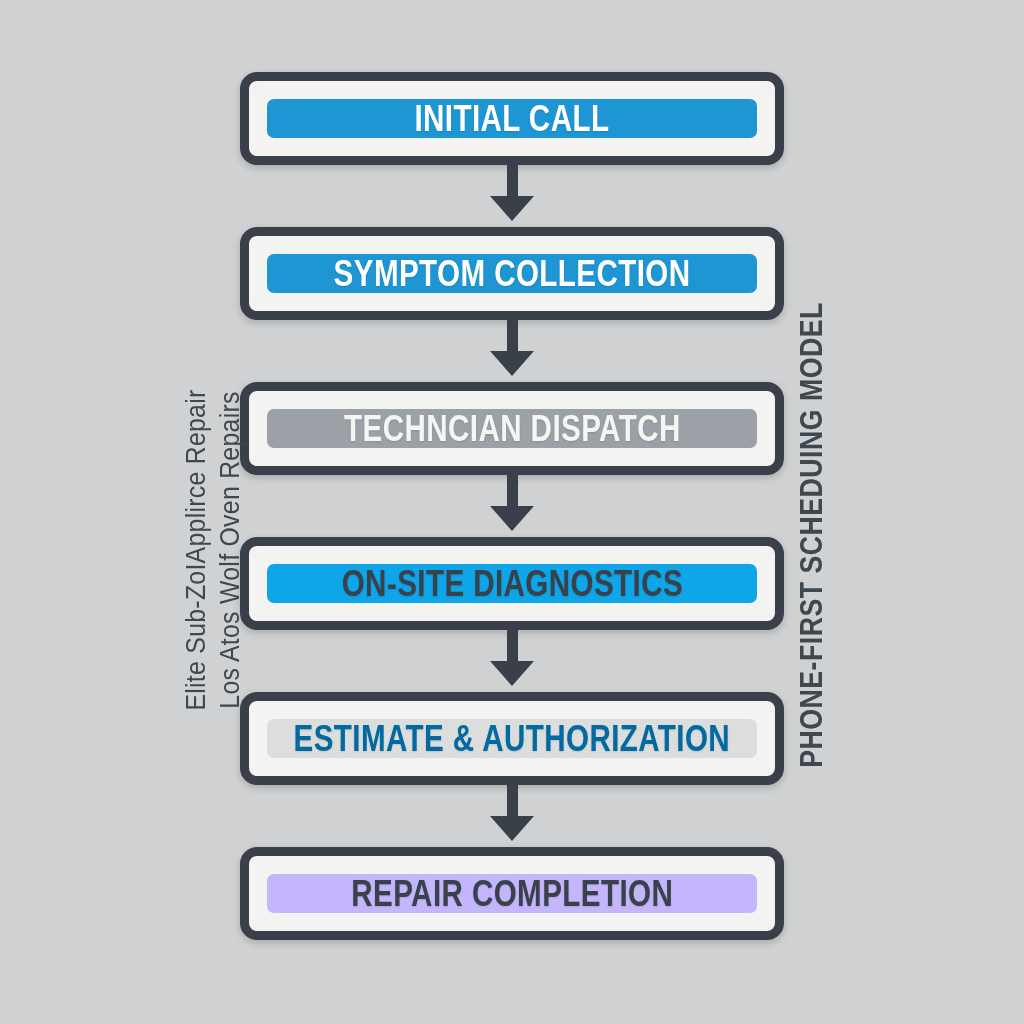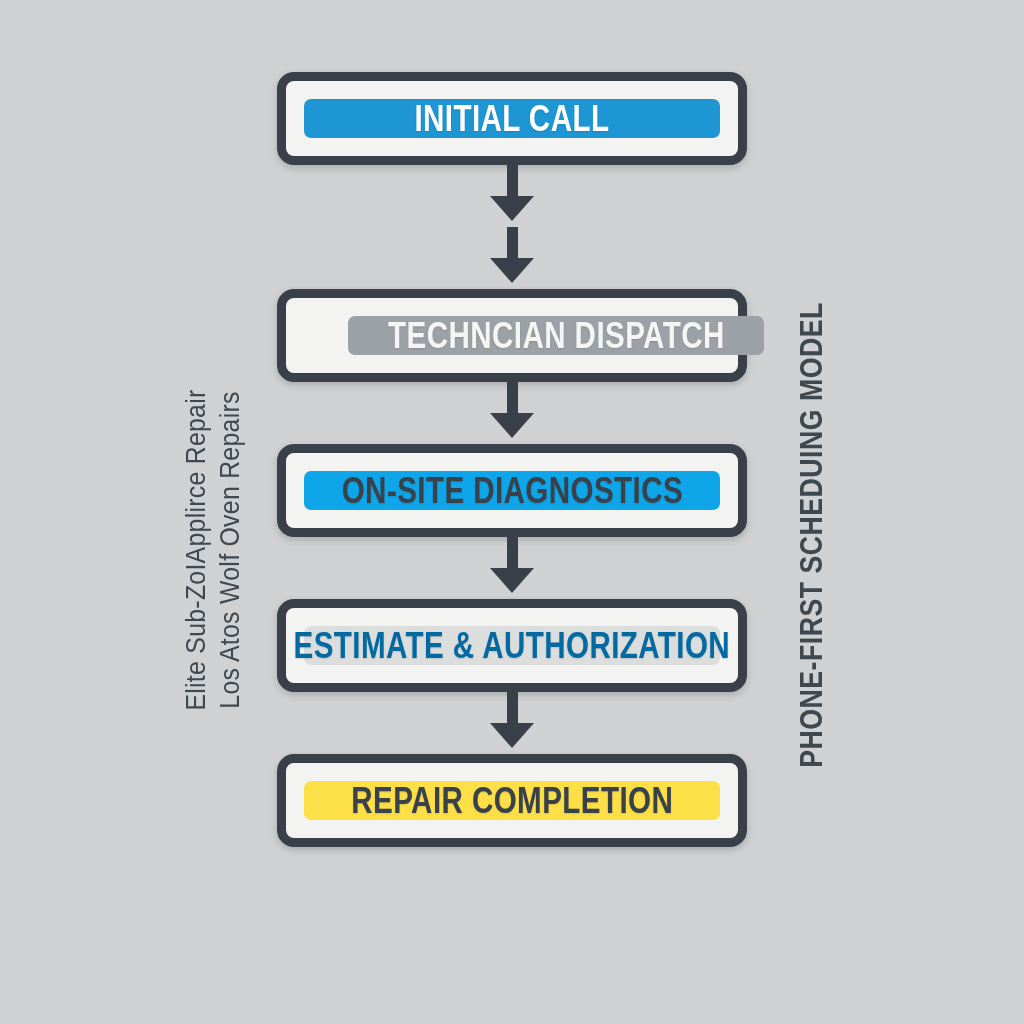--- a/index.html
+++ b/index.html
@@ -21,21 +21,21 @@
   .flow {
     position: absolute;
     top: 72px;
     left: 0;
     right: 0;
     display: flex;
     flex-direction: column;
     align-items: center;
   }
   .box {
-    width: 470px;
+    width: 544px;
     height: 93px;
     box-sizing: border-box;
     border: 9px solid #39404a;
     border-radius: 17px;
     background: #f3f4f2;
     padding: 18px;
     box-shadow: 0 3px 7px rgba(40,45,52,0.22);
   }
   .box-inner {
     width: 100%;
@@ -106,28 +106,33 @@
     <div class="box-inner" style="background: rgb(30, 150, 211); color: rgb(255, 255, 255);">
       <span class="box-label">INITIAL CALL</span>
     </div>
   </div>
 
   <div class="arrow">
     <div class="arrow-stem"></div>
     <div class="arrow-head"></div>
   </div>
 
+  <div class="box">
+    <div class="box-inner" style="background: rgb(30, 150, 211); color: rgb(255, 255, 255);">
+      <span class="box-label">SYMPTOM COLLECTION</span>
+    </div>
+  </div>
 
   <div class="arrow">
     <div class="arrow-stem"></div>
     <div class="arrow-head"></div>
   </div>
 
   <div class="box">
-    <div class="box-inner" style="background: rgb(155, 161, 166); color: rgb(245, 246, 244); margin-left: 44px;">
+    <div class="box-inner" style="background: rgb(155, 161, 166); color: rgb(245, 246, 244);">
       <span class="box-label">TECHNCIAN DISPATCH</span>
     </div>
   </div>
 
   <div class="arrow">
     <div class="arrow-stem"></div>
     <div class="arrow-head"></div>
   </div>
 
   <div class="box">
@@ -146,21 +151,21 @@
       <span class="box-label">ESTIMATE &amp; AUTHORIZATION</span>
     </div>
   </div>
 
   <div class="arrow">
     <div class="arrow-stem"></div>
     <div class="arrow-head"></div>
   </div>
 
   <div class="box">
-    <div class="box-inner" style="background: #fde047; color: rgb(57, 66, 75);">
+    <div class="box-inner" style="background: #c4b5fd; color: rgb(57, 66, 75);">
       <span class="box-label">REPAIR COMPLETION</span>
     </div>
   </div>
 </div>
 
   <div class="side-label side-label-left">
     <div>Elite Sub-ZoIApplirce Repair</div>
     <div>Los Atos Wolf Oven Repairs</div>
   </div>
 

